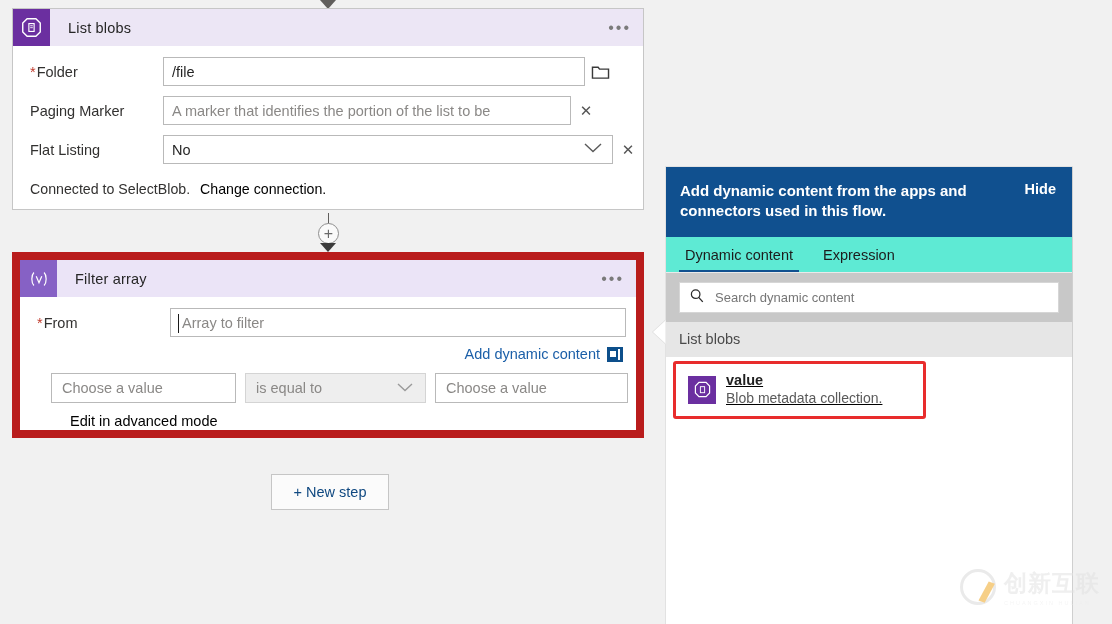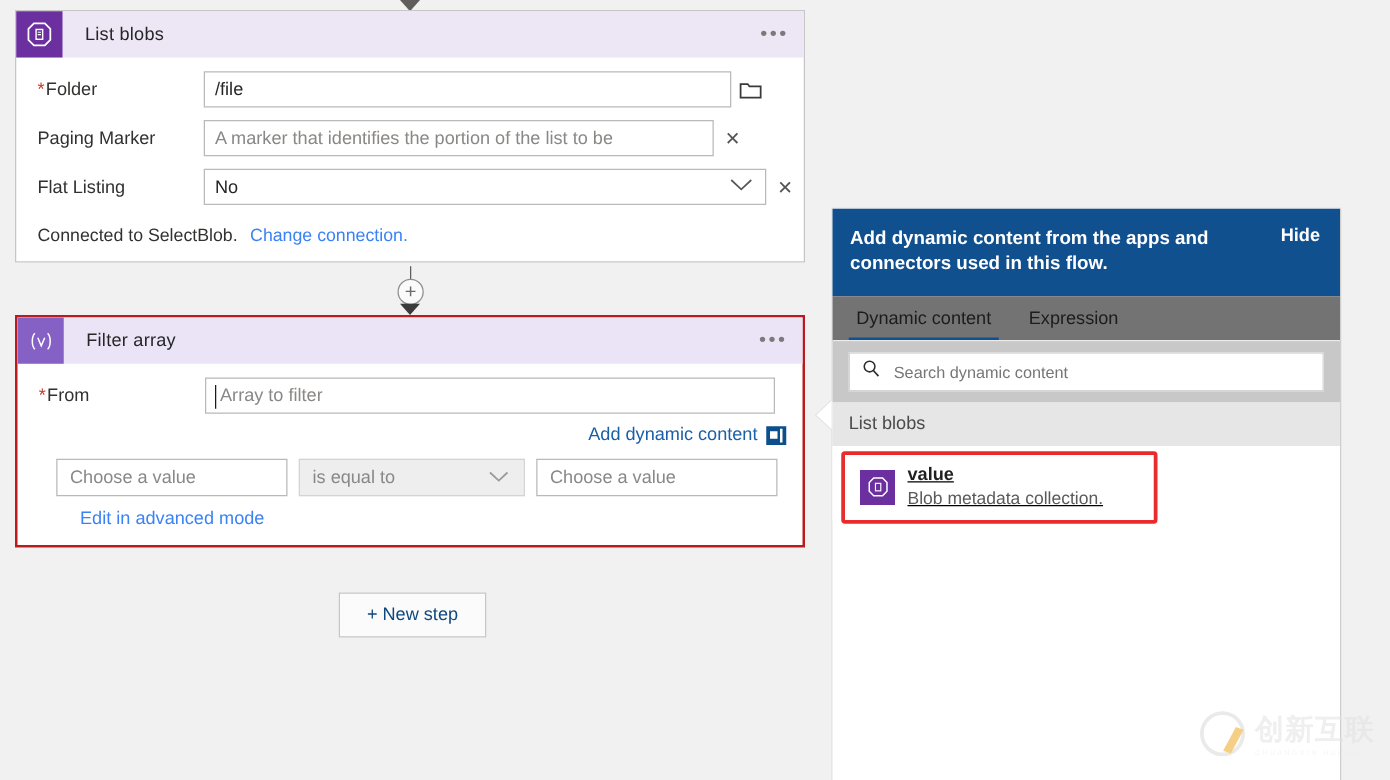--- a/index.html
+++ b/index.html
@@ -23,21 +23,21 @@
     border-top: 9px solid #605e5c;
   }
 
   
   .card {
     position: absolute;
     background: #ffffff;
     border: 1px solid #c6c6c6;
   }
   .card.selected {
-    border: 2px solid #b91c1c;
+    border: 8px solid #b91c1c;
   }
   .card-head {
     display: flex; align-items: center;
     height: 37px;
     background: #ece6f5;
     position: relative;
   }
   .card.selected .card-head { background: #ebe4f7; }
   .card-icon {
     width: 37px; height: 37px;
@@ -87,21 +87,21 @@
     width: 30px; flex: 0 0 30px;
     display: flex; align-items: center; justify-content: center;
     color: #444; cursor: pointer;
   }
   .x-btn { font-size: 15px; color: #555; }
 
   .conn-line {
     font-size: 14.2px; color: #323130;
     padding-left: 17px;
   }
-  .lnk { color: #3b82f6; cursor: pointer; }
+  .lnk { color: #000000; cursor: pointer; }
 
   
   .connector { position: absolute; left: 312px; top: 213px; width: 34px; height: 38px; }
   .conn-stem {
     position: absolute; left: 16px; top: 0; width: 1px; height: 11px; background: #605e5c;
   }
   .conn-circle {
     position: absolute; left: 6px; top: 10px;
     width: 21px; height: 21px; border-radius: 50%;
     border: 1px solid #8e8e8e; background: #fafafa;
@@ -181,21 +181,21 @@
     color: #ffffff;
     padding: 14px 16px 16px 14px;
     display: flex; align-items: flex-start; justify-content: space-between;
     min-height: 68px;
   }
   .panel-head-txt {
     font-size: 15px; line-height: 20px; font-weight: bold; max-width: 300px;
   }
   .panel-hide { font-size: 14.5px; font-weight: bold; cursor: pointer; white-space: nowrap; margin-left: 36px; }
 
-  .tabs { display: flex; background: #737373; padding: 0 13px; border-bottom: 1px solid #eaeaea; }
+  .tabs { display: flex; background: #5eead4; padding: 0 13px; border-bottom: 1px solid #eaeaea; }
   .tab {
     font-size: 14.5px; color: #1c1c1c; padding: 10px 6px 9px 6px;
     margin-right: 18px; cursor: pointer; position: relative;
   }
   .tab.active:after {
     content: ""; position: absolute; left: 0; right: 0; bottom: 0;
     height: 2.5px; background: #10508f;
   }
 
   .search-band { background: #c8c8c8; padding: 9px 13px; }

